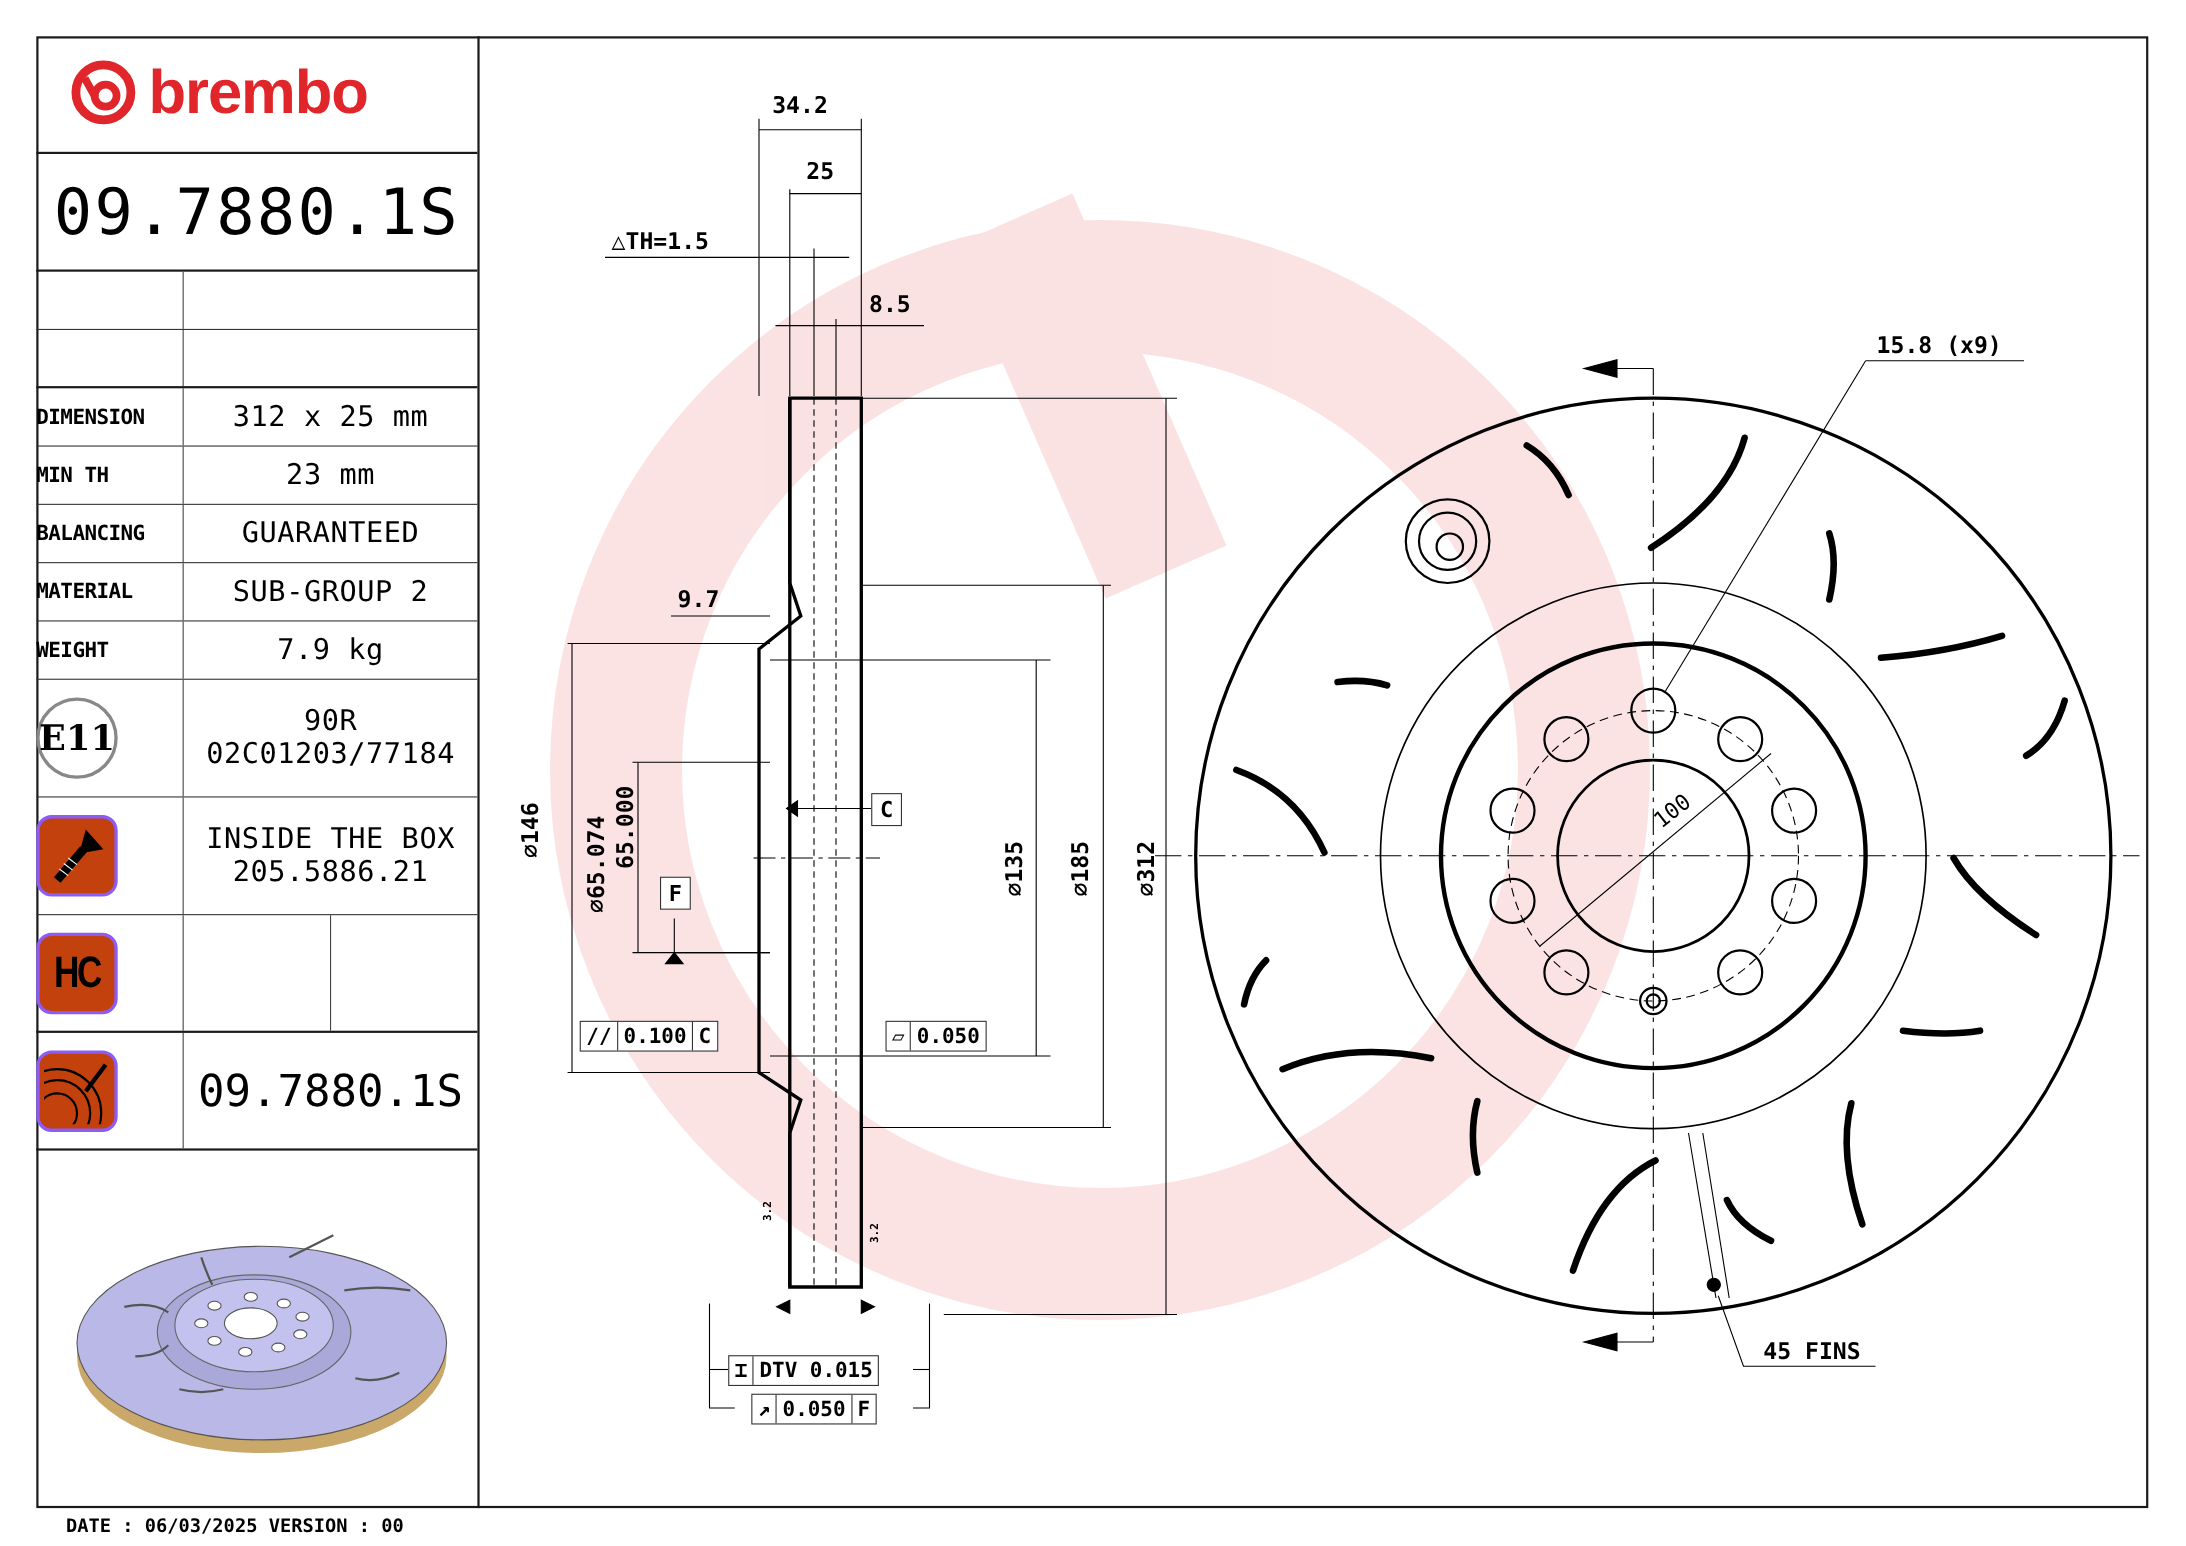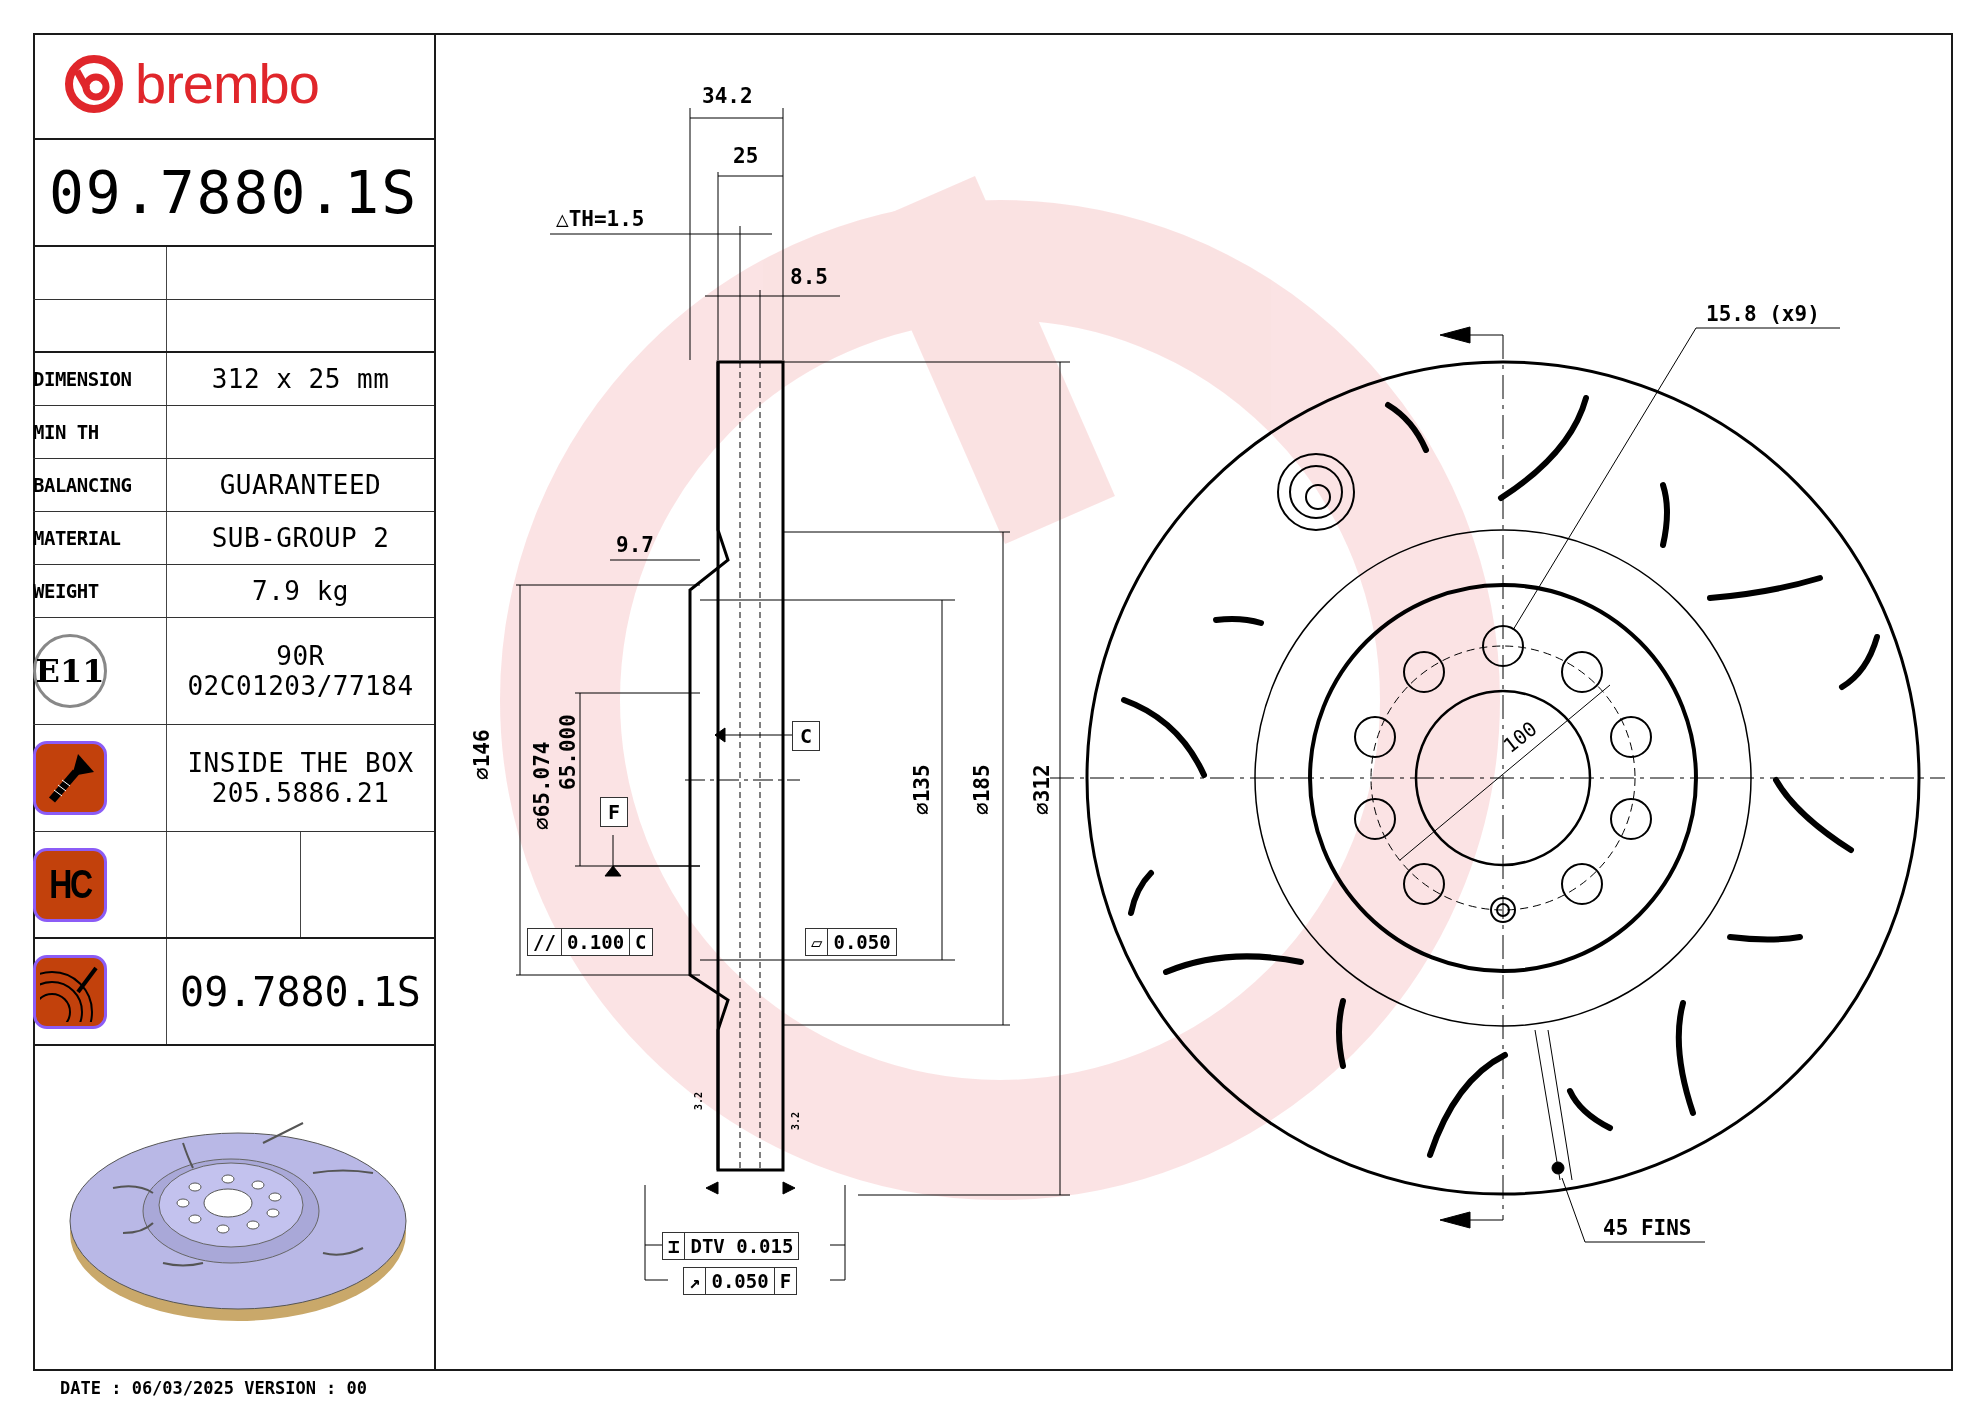--- a/index.html
+++ b/index.html
@@ -36,21 +36,21 @@
 <div class="frame"></div>
 
 <div class="panel">
   <div class="row thick" style="top:0;height:107px;">
     <div style="position:absolute;left:30px;top:18px;display:flex;align-items:center;gap:10px;">
       <svg width="62" height="62" viewBox="0 0 62 62">
         <circle cx="31" cy="31" r="25" fill="none" stroke="#e0262b" stroke-width="8"></circle>
         <circle cx="33" cy="34" r="10" fill="none" stroke="#e0262b" stroke-width="7"></circle>
         <path d="M14 18 L24 36" stroke="#e0262b" stroke-width="7"></path>
       </svg>
-      <span style="color:#e0262b;font-size:56px;font-weight:normal;letter-spacing:-1px;">brembo</span>
+      <span style="color:#e0262b;font-size:56px;font-weight:bold;letter-spacing:-1px;">brembo</span>
     </div>
   </div>
   <div class="row thick" style="top:107px;height:107px;">
     <div style="position:absolute;inset:0;display:flex;align-items:center;justify-content:center;">
       <span class="part">09.7880.1S</span>
     </div>
   </div>
   <div class="row" style="top:214px;height:53px;">
       <div class="lcell"></div>
     </div>
@@ -62,20 +62,23 @@
     <div class="lcell">
         <span class="lbl">DIMENSION</span>
       </div>
     <div class="rcell">
         <span class="val">312 x 25 mm</span>
       </div>
   </div>
   <div class="row" style="top:373px;height:53px;">
     <div class="lcell">
         <span class="lbl">MIN TH</span>
+      </div>
+    <div class="rcell">
+        <span class="val">23 mm</span>
       </div>
   </div>
   <div class="row" style="top:426px;height:53px;">
     <div class="lcell">
         <span class="lbl">BALANCING</span>
       </div>
     <div class="rcell">
         <span class="val">GUARANTEED</span>
       </div>
   </div>

